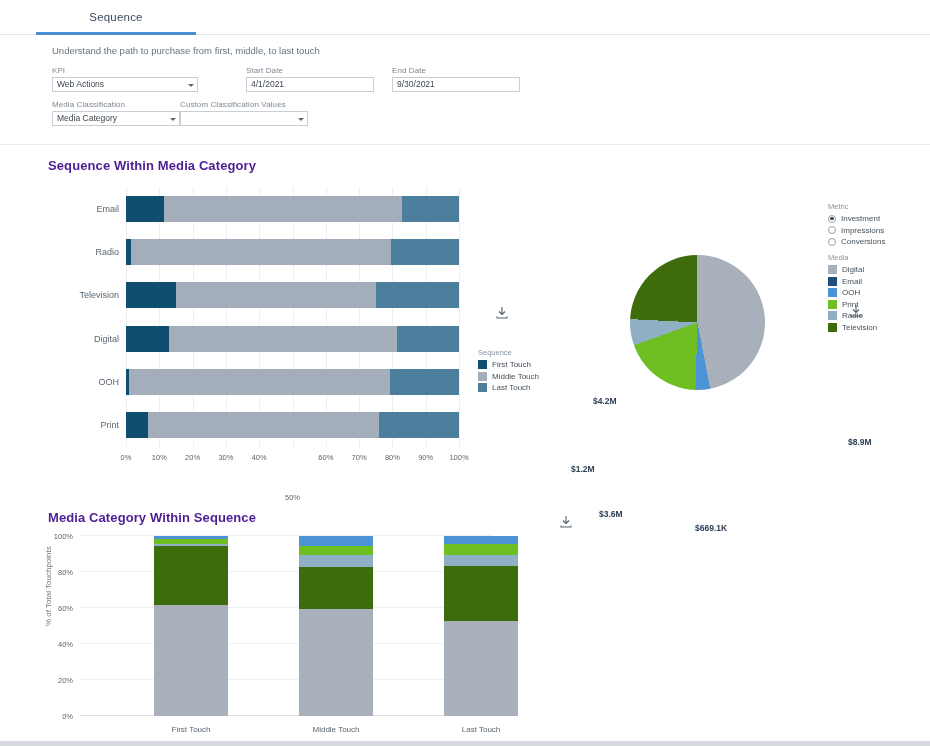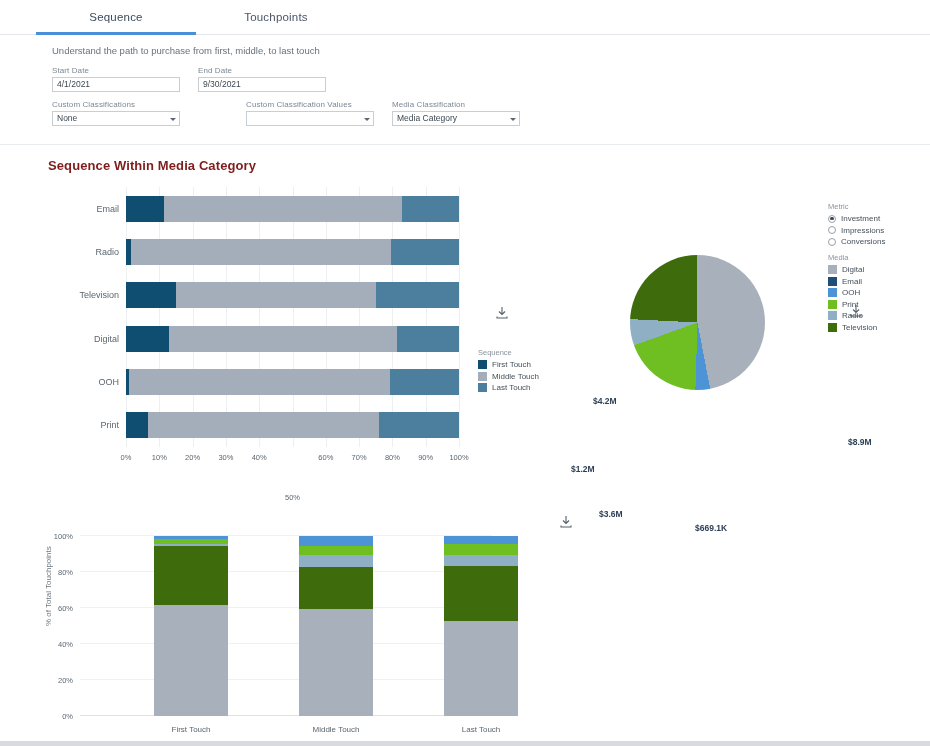--- a/index.html
+++ b/index.html
@@ -87,21 +87,21 @@
     margin-top: -1px;
     border-left: 3px solid transparent;
     border-right: 3px solid transparent;
     border-top: 3.5px solid #5b6670;
   }
 
   
   .panel-title {
     font-size: 13px;
     font-weight: bold;
-    color: #7f1d1d;
+    color: #4c1d95;
     letter-spacing: .1px;
   }
   .dl-icon { cursor: pointer; }
 
   
   #chart1 { position: absolute; left: 0; top: 140px; width: 530px; height: 350px; }
   #chart1 .panel-title { position: absolute; left: 48px; top: 18px; }
   #chart1 .dl-icon { position: absolute; left: 494px; top: 165px; }
   .h-plot { position: absolute; left: 126px; top: 47px; width: 333px; height: 260px; }
   .h-grid { position: absolute; inset: 0; }
@@ -241,62 +241,59 @@
 </style>
 </head>
 <body>
 
 <div class="page">
 
   <div class="tabbar">
     <div class="tab active">
       <span>Sequence</span>
     </div>
-    <div class="tab">
-      <span>Touchpoints</span>
-    </div>
   </div>
 
   <div class="filters">
     <div class="subtitle">Understand the path to purchase from first, middle, to last touch</div>
 
     <div class="filter-row">
+      <div class="filter-group fg-kpi">
+        <span class="flabel">KPI</span>
+        <div class="fcontrol">
+          <span>Web Actions</span>
+          <span class="caret"></span>
+        </div>
+      </div>
       <div class="filter-group fg-start">
         <span class="flabel">Start Date</span>
         <div class="fcontrol text">
           <span>4/1/2021</span>
         </div>
       </div>
       <div class="filter-group fg-end">
         <span class="flabel">End Date</span>
         <div class="fcontrol text">
           <span>9/30/2021</span>
         </div>
       </div>
     </div>
 
     <div class="filter-row">
-      <div class="filter-group fg-cc">
-        <span class="flabel">Custom Classifications</span>
+      <div class="filter-group fg-mc">
+        <span class="flabel">Media Classification</span>
         <div class="fcontrol">
-          <span>None</span>
+          <span>Media Category</span>
           <span class="caret"></span>
         </div>
       </div>
       <div class="filter-group fg-ccv">
         <span class="flabel">Custom Classification Values</span>
         <div class="fcontrol">
           <span></span>
-          <span class="caret"></span>
-        </div>
-      </div>
-      <div class="filter-group fg-mc">
-        <span class="flabel">Media Classification</span>
-        <div class="fcontrol">
-          <span>Media Category</span>
           <span class="caret"></span>
         </div>
       </div>
     </div>
   </div>
 
   <div id="chart1">
     <div class="panel-title">Sequence Within Media Category</div>
     <div class="dl-icon">
       <svg width="16" height="16" viewBox="0 0 16 16">
@@ -458,20 +455,21 @@
           </div>
           <div class="lg-item">
             <span class="lg-swatch" style="background:#3E6B0B"></span>
             <span class="lg-text">Television</span>
           </div>
         </div>
     </div>
   </div>
 
   <div id="chart3">
+    <div class="panel-title">Media Category Within Sequence</div>
     <div class="dl-icon">
       <svg width="16" height="16" viewBox="0 0 16 16">
         <path d="M8 2 L8 9 M5 6.5 L8 9.5 L11 6.5" stroke="#54606b" stroke-width="1.1" fill="none"></path>
         <path d="M3 11.5 L3 13 L13 13 L13 11.5" stroke="#54606b" stroke-width="1.1" fill="none"></path>
       </svg>
     </div>
     <div class="v-ylabel">% of Total Touchpoints</div>
     <div class="v-plot">
       <div class="v-grid" id="v-grid">
           <i style="bottom: 0px;"></i>

